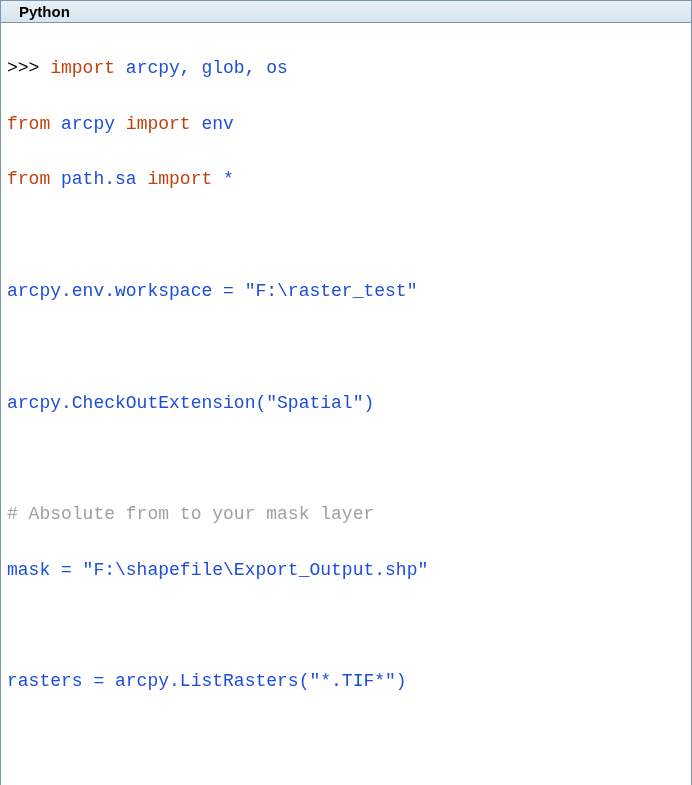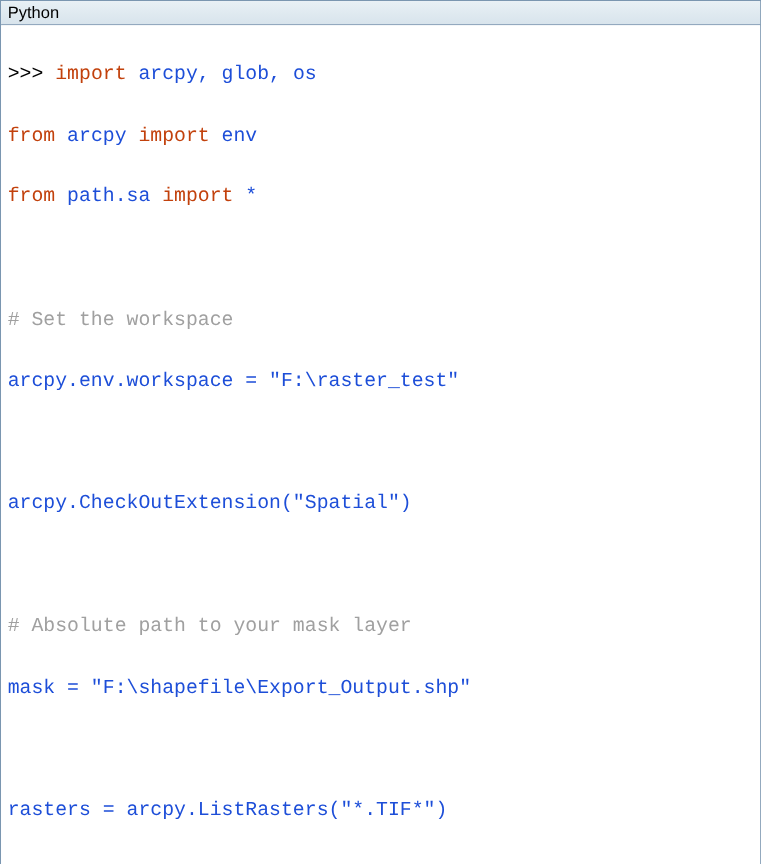--- a/index.html
+++ b/index.html
@@ -11,25 +11,26 @@
       font-family: Consolas, 'Courier New', monospace;
       font-size: 18px;
       background: #ffffff;
       width: 692px;
     }
     .window {
       border: 1px solid #7a96b0;
     }
     .titlebar {
       background: linear-gradient(to bottom, #e8f0f5, #d8e4ec);
-      padding: 2px 6px;
+      padding: 2px 18px;
       border-bottom: 1px solid #7a96b0;
       font-family: Tahoma, sans-serif;
       font-size: 15px;
       color: #000;
+      font-weight: bold;
     }
     .code-area {
       background: #ffffff;
       padding: 4px 6px;
       line-height: 1.55;
       white-space: pre-wrap;
       word-wrap: break-word;
     }
     .line {
       display: block;
@@ -44,26 +45,25 @@
 
 <div class="window">
   <div class="titlebar">
     <span>Python</span>
   </div>
   <div class="code-area">
 <span class="line"><span class="prompt">&gt;&gt;&gt; </span><span class="keyword">import</span><span class="plain"> arcpy, glob, os</span></span>
 <span class="line"><span class="keyword">from</span><span class="plain"> arcpy </span><span class="keyword">import</span><span class="plain"> env</span></span>
 <span class="line"><span class="keyword">from</span><span class="plain"> path.sa </span><span class="keyword">import</span><span class="plain"> *</span></span>
 <span class="line"> </span>
-<span class="line comment"># Set the workspace</span>
 <span class="line plain">arcpy.env.workspace = "F:\raster_test"</span>
 <span class="line"> </span>
 <span class="line plain">arcpy.CheckOutExtension("Spatial")</span>
 <span class="line"> </span>
-<span class="line comment"># Absolute path to your mask layer</span>
+<span class="line comment"># Absolute from to your mask layer</span>
 <span class="line plain">mask = "F:\shapefile\Export_Output.shp"</span>
 <span class="line"> </span>
 <span class="line plain">rasters = arcpy.ListRasters("*.TIF*")</span>
 <span class="line"> </span>
 
 
 
 
 
 

